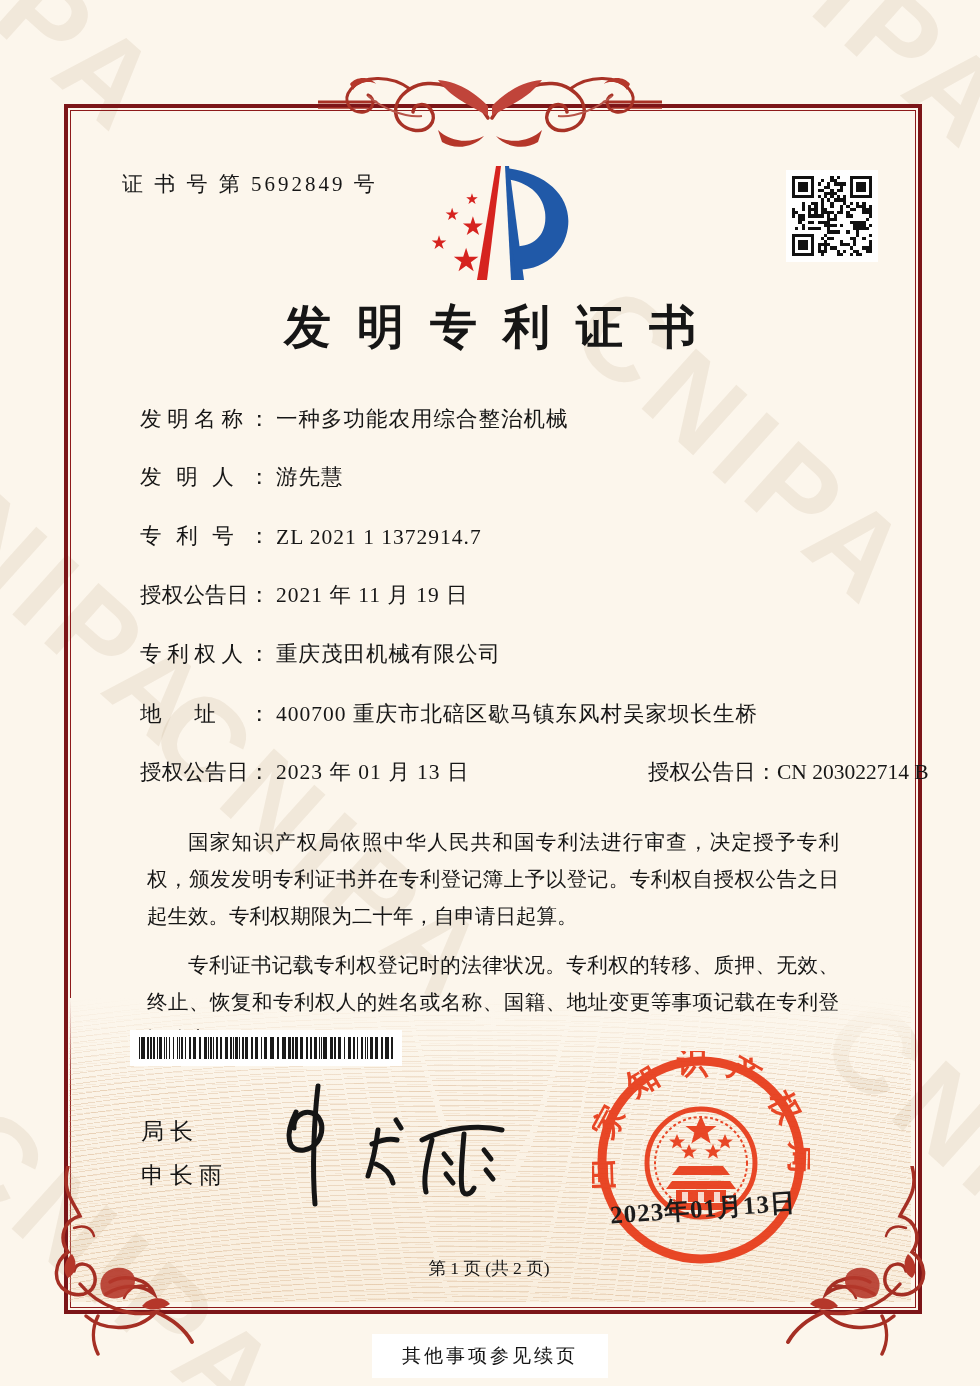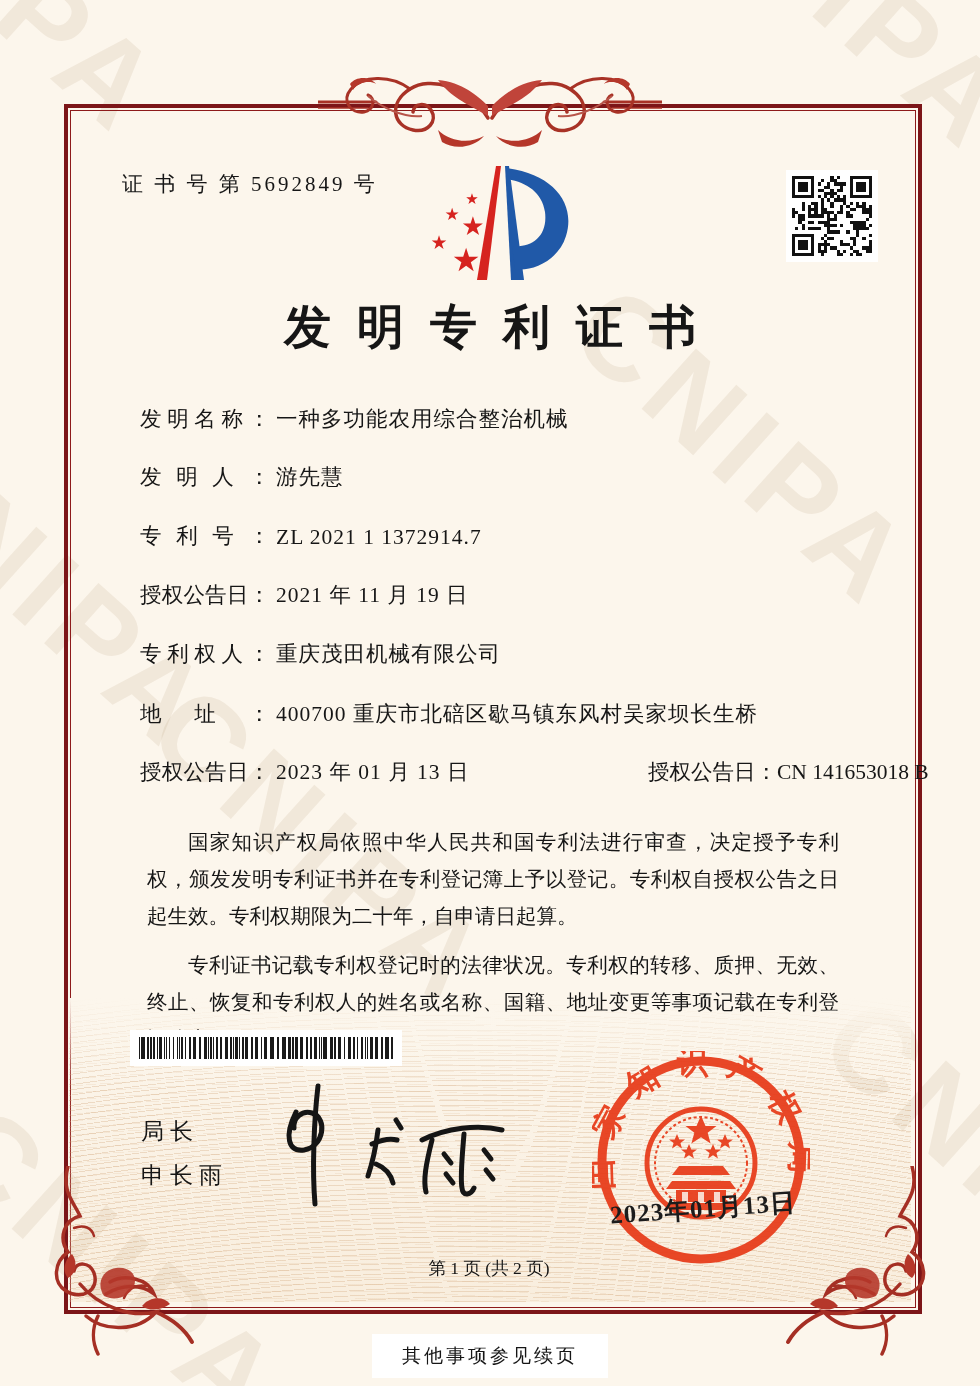--- a/index.html
+++ b/index.html
@@ -365,21 +365,21 @@
     </div>
     <div class="field" style="top:639px;">
       <span class="flabel">专利权人：</span><span class="fvalue">重庆茂田机械有限公司</span>
     </div>
     <div class="field" style="top:699px;">
       <span class="flabel">地址：</span><span class="fvalue">400700 重庆市北碚区歇马镇东风村吴家坝长生桥</span>
     </div>
     <div class="field" style="top:757px;">
       <span class="flabel">授权公告日：</span><span class="fvalue">2023 年 01 月 13 日</span>
       <span class="grant-no">
-        <span>授权公告日：</span><span>CN 141653018 B</span>
+        <span>授权公告日：</span><span>CN 203022714 B</span>
       </span>
     </div>
 
     <div class="paras">
       <p>国家知识产权局依照中华人民共和国专利法进行审查，决定授予专利权，颁发发明专利证书并在专利登记簿上予以登记。专利权自授权公告之日起生效。专利权期限为二十年，自申请日起算。</p>
       <p>专利证书记载专利权登记时的法律状况。专利权的转移、质押、无效、终止、恢复和专利权人的姓名或名称、国籍、地址变更等事项记载在专利登记簿上。</p>
     </div>
 
     <div class="barcode">
       <div class="bars" id="bars"><i style="width:1px"></i><s style="width:1px"></s><i style="width:4px"></i><s style="width:2px"></s><i style="width:2px"></i><s style="width:1px"></s><i style="width:2px"></i><s style="width:1px"></s><i style="width:2px"></i><s style="width:2px"></s><i style="width:1px"></i><s style="width:1px"></s><i style="width:3px"></i><s style="width:2px"></s><i style="width:1px"></i><s style="width:1px"></s><i style="width:1px"></i><s style="width:2px"></s><i style="width:1px"></i><s style="width:3px"></s><i style="width:1px"></i><s style="width:3px"></s><i style="width:1px"></i><s style="width:1px"></s><i style="width:1px"></i><s style="width:1px"></s><i style="width:2px"></i><s style="width:2px"></s><i style="width:1px"></i><s style="width:3px"></s><i style="width:2px"></i><s style="width:2px"></s><i style="width:3px"></i><s style="width:3px"></s><i style="width:2px"></i><s style="width:3px"></s><i style="width:3px"></i><s style="width:1px"></s><i style="width:1px"></i><s style="width:1px"></s><i style="width:2px"></i><s style="width:1px"></s><i style="width:1px"></i><s style="width:2px"></s><i style="width:2px"></i><s style="width:2px"></s><i style="width:2px"></i><s style="width:3px"></s><i style="width:3px"></i><s style="width:2px"></s><i style="width:2px"></i><s style="width:1px"></s><i style="width:1px"></i><s style="width:1px"></s><i style="width:3px"></i><s style="width:1px"></s><i style="width:1px"></i><s style="width:2px"></s><i style="width:2px"></i><s style="width:1px"></s><i style="width:3px"></i><s style="width:3px"></s><i style="width:2px"></i><s style="width:2px"></s><i style="width:3px"></i><s style="width:3px"></s><i style="width:1px"></i><s style="width:2px"></s><i style="width:3px"></i><s style="width:3px"></s><i style="width:4px"></i><s style="width:3px"></s><i style="width:2px"></i><s style="width:3px"></s><i style="width:4px"></i><s style="width:2px"></s><i style="width:3px"></i><s style="width:1px"></s><i style="width:2px"></i><s style="width:1px"></s><i style="width:3px"></i><s style="width:2px"></s><i style="width:3px"></i><s style="width:3px"></s><i style="width:2px"></i><s style="width:2px"></s><i style="width:2px"></i><s style="width:2px"></s><i style="width:3px"></i><s style="width:2px"></s><i style="width:1px"></i><s style="width:1px"></s><i style="width:1px"></i><s style="width:1px"></s><i style="width:4px"></i><s style="width:3px"></s><i style="width:3px"></i><s style="width:1px"></s><i style="width:2px"></i><s style="width:2px"></s><i style="width:3px"></i><s style="width:3px"></s><i style="width:1px"></i><s style="width:3px"></s><i style="width:3px"></i><s style="width:2px"></s><i style="width:2px"></i><s style="width:2px"></s><i style="width:1px"></i><s style="width:3px"></s><i style="width:2px"></i><s style="width:2px"></s><i style="width:1px"></i><s style="width:1px"></s><i style="width:1px"></i><s style="width:2px"></s><i style="width:3px"></i><s style="width:2px"></s><i style="width:3px"></i><s style="width:3px"></s><i style="width:2px"></i><s style="width:2px"></s><i style="width:4px"></i><s style="width:2px"></s><i style="width:2px"></i></div>

